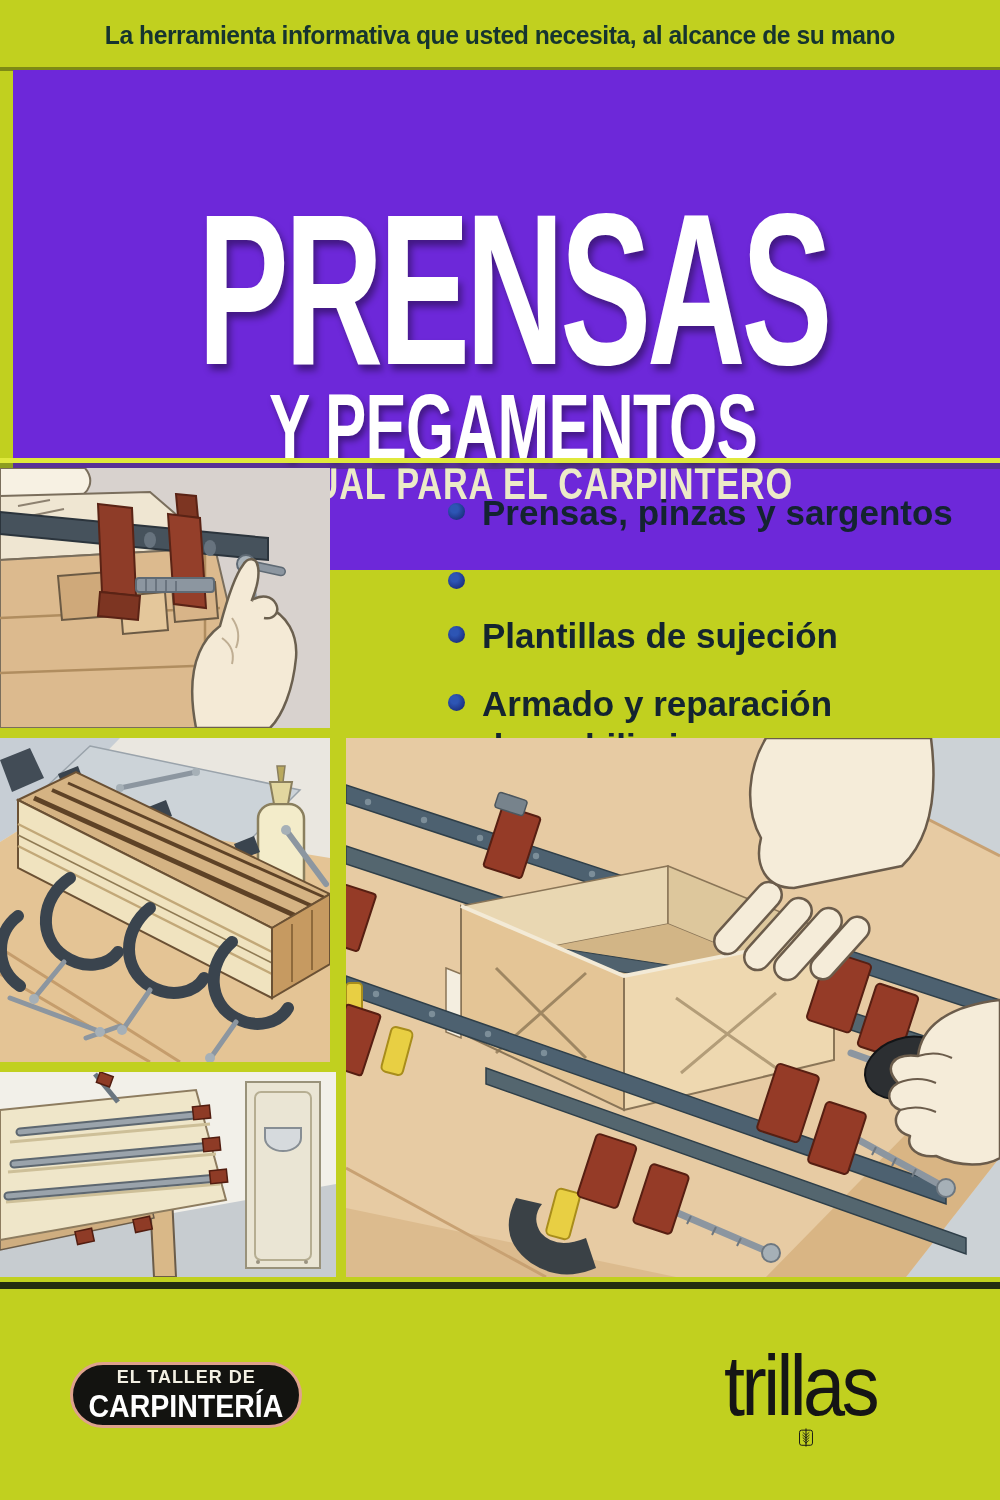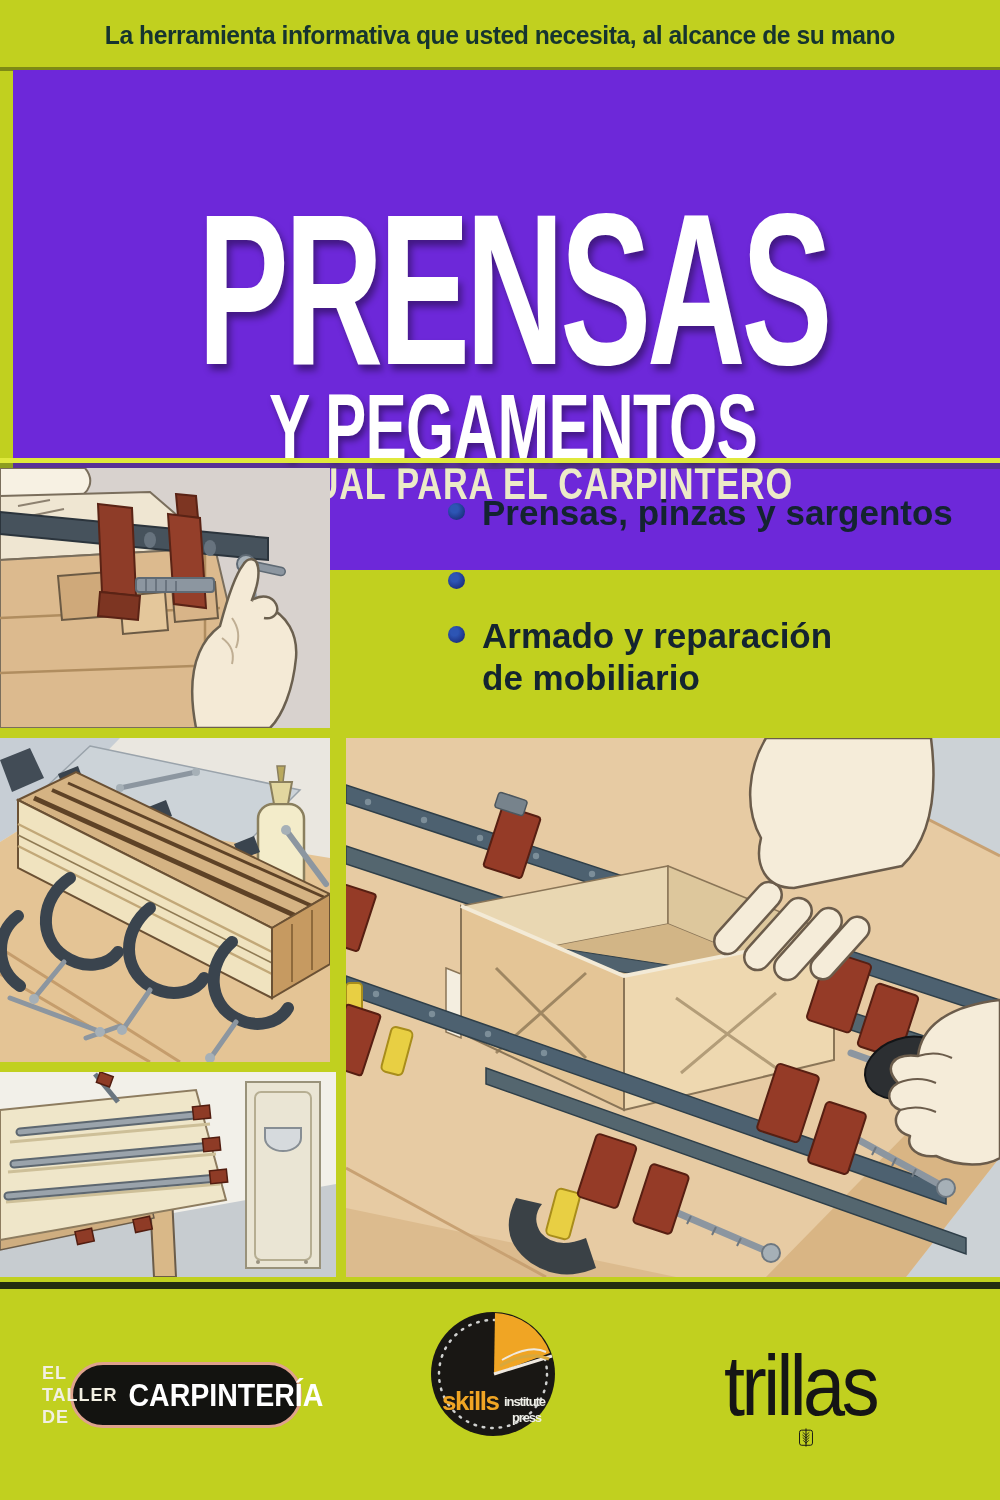--- a/index.html
+++ b/index.html
@@ -44,21 +44,21 @@
   #ill1{left:0;top:468px;width:330px;height:260px;}
   #ill2{left:0;top:738px;width:330px;height:324px;}
   #ill3{left:0;top:1072px;width:336px;height:205px;}
   #illmain{left:346px;top:738px;width:654px;height:539px;}
   .ill svg{width:100%;height:100%;display:block;}
 
   
   .separator{position:absolute;top:1282px;left:0;width:1000px;height:7px;background:#242c10;}
 
   .taller{position:absolute;left:70px;top:1362px;width:232px;height:66px;background:#131310;
-    border:3px solid #dfa28c;border-radius:36px;display:flex;flex-direction:row;
+    border:3px solid #dfa28c;border-radius:36px;display:flex;flex-direction:column;
     align-items:center;justify-content:center;box-sizing:border-box;}
   .taller .l1{color:#f2efe2;font-size:19px;font-weight:bold;letter-spacing:1px;transform:scaleX(0.95);}
   .taller .l2{color:#ffffff;font-size:31px;font-weight:bold;transform:scaleX(0.92);margin-top:1px;}
 
   .skills{position:absolute;left:428px;top:1306px;width:130px;height:134px;line-height:0;}
   .skills svg{width:100%;height:100%;}
 
   .trillas{position:absolute;left:660px;top:1342px;width:300px;height:105px;
     display:flex;align-items:center;flex-direction:column;}
   .trillas .word{color:#151515;font-size:86px;line-height:1;letter-spacing:-4px;
@@ -116,20 +116,24 @@
   <ul class="bullets">
     <li>
       <span class="dot"></span>
       <span class="text">Prensas, pinzas y sargentos</span>
     </li>
     <li>
       <span class="dot"></span>
     </li>
     <li>
       <span class="dot"></span>
+      <span class="text">Plantillas de sujeción</span>
+    </li>
+    <li>
+      <span class="dot"></span>
       <span class="text">Armado y reparación
 de mobiliario</span>
     </li>
   </ul>
 
   <div class="ill" id="ill2">
     <svg viewBox="0 0 330 324">
       <rect width="330" height="324" fill="#eae7e0"></rect>
       <polygon points="0,0 120,0 48,74 0,104" fill="#c7ced5"></polygon>
       <polygon points="90,8 300,52 240,112 30,64" fill="#ccd3d8" stroke="#9aa3ab" stroke-width="1.5"></polygon>
@@ -308,33 +312,20 @@
     </svg>
   </div>
 
   <div class="separator"></div>
 
   <div class="taller">
     <span class="l1">EL TALLER DE</span>
     <span class="l2">CARPINTERÍA</span>
   </div>
 
-  <div class="skills">
-    <svg viewBox="0 0 130 134">
-      <circle cx="65" cy="68" r="62" fill="#191714"></circle>
-      <circle cx="65" cy="68" r="54" fill="none" stroke="#cfd0cf" stroke-width="2.5" stroke-dasharray="1.5 7" stroke-linecap="round"></circle>
-      <path d="M67,7 A61,61 0 0 1 122,47 L66,68 Z" fill="#f0a524"></path>
-      <path d="M66,68 L124,50" stroke="#efe9df" stroke-width="3" fill="none"></path>
-      <path d="M72,60 Q100,44 121,53" stroke="#d8a83c" stroke-width="3" fill="none"></path>
-      <path d="M74,54 Q102,38 118,46" stroke="#efe9df" stroke-width="2" fill="none"></path>
-      <text x="14" y="104" font-family="Liberation Sans, sans-serif" font-size="26" font-weight="bold" fill="#f0a524" textLength="58">skills</text>
-      <text x="76" y="100" font-family="Liberation Sans, sans-serif" font-size="13" font-weight="bold" fill="#efefe8" textLength="42">institute</text>
-      <text x="84" y="116" font-family="Liberation Sans, sans-serif" font-size="13" font-weight="bold" fill="#efefe8" textLength="30">press</text>
-    </svg>
-  </div>
 
   <div class="trillas">
     <span class="word">trillas</span>
     <svg viewBox="0 0 72 88">
       <rect x="6" y="10" width="60" height="70" rx="10" fill="none" stroke="#151515" stroke-width="4.5"></rect>
       <line x1="36" y1="2" x2="36" y2="86" stroke="#151515" stroke-width="4.5"></line>
       <g stroke="#151515" stroke-width="4" stroke-linecap="round" fill="none">
         <path d="M36,34 L22,21 M36,34 L50,21"></path>
         <path d="M36,46 L21,33 M36,46 L51,33"></path>
         <path d="M36,58 L22,45 M36,58 L50,45"></path>

